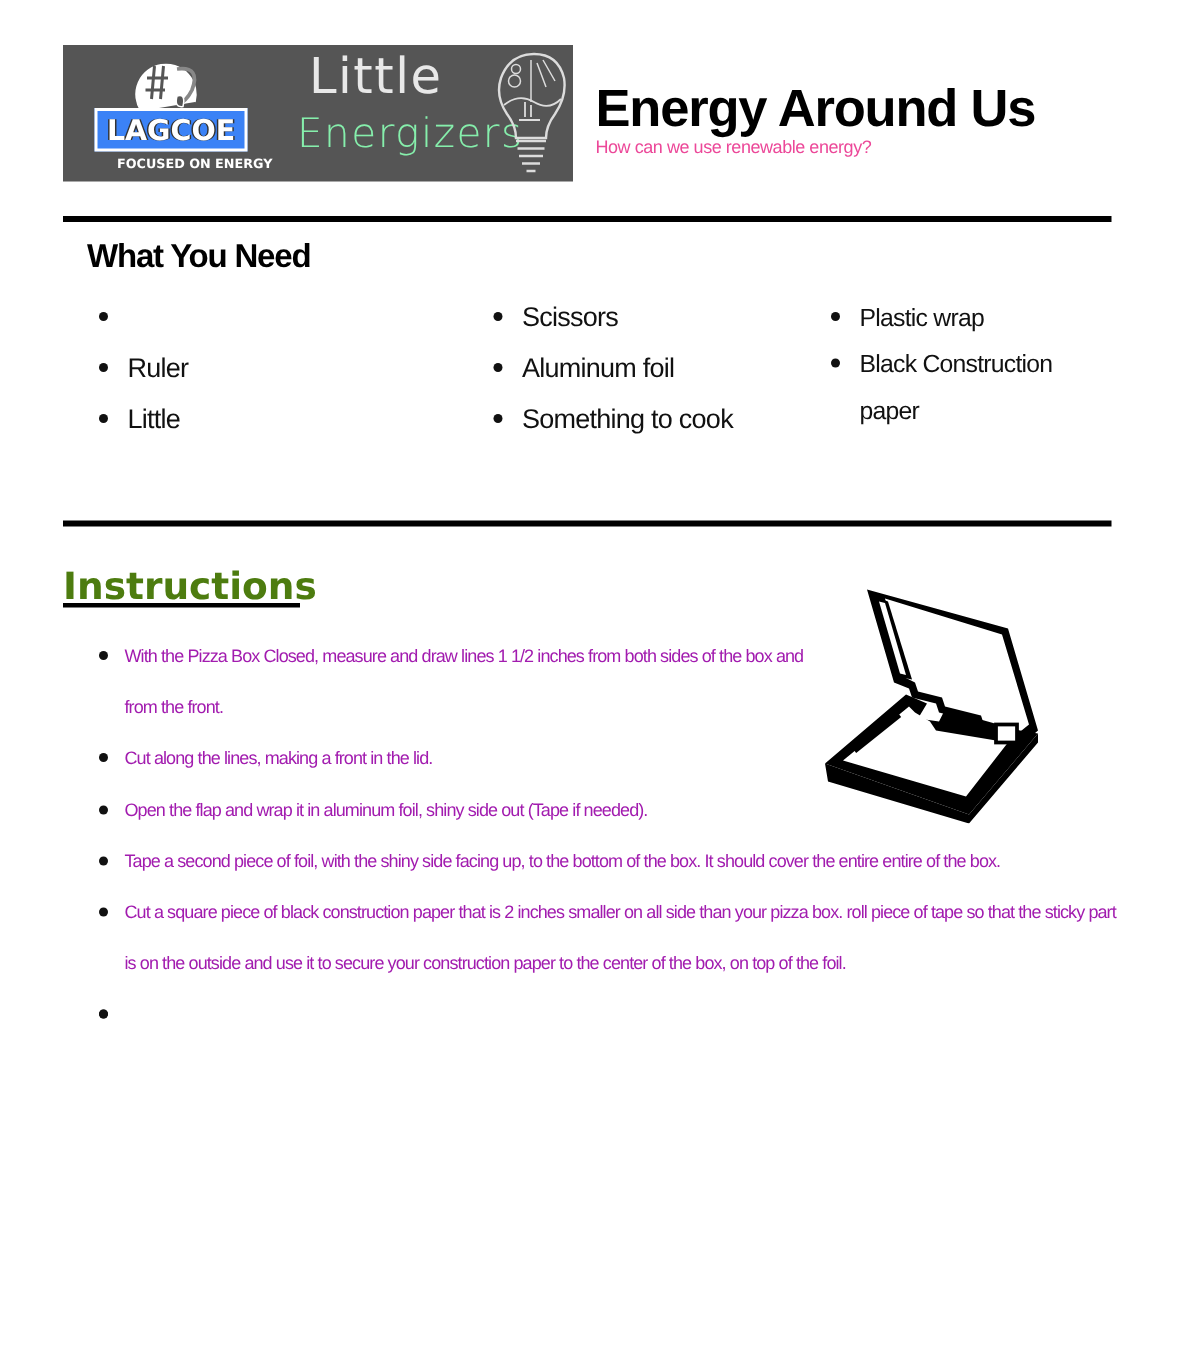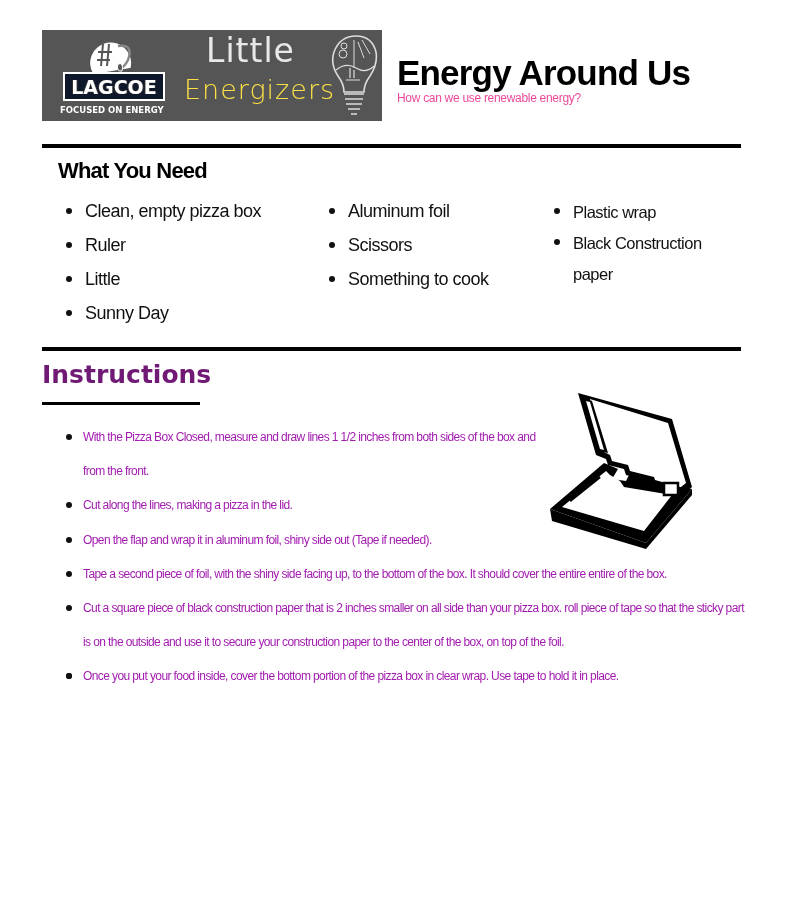--- a/index.html
+++ b/index.html
@@ -8,39 +8,39 @@
 
     
     .banner {
       position: absolute; left: 42px; top: 30px; width: 340px; height: 91px;
       background: #555555;
     }
     .lagcoe-logo { position: absolute; left: 10px; top: 6px; width: 125px; height: 80px; }
     .lagcoe-globe { position: absolute; left: 36px; top: 2px; width: 50px; height: 40px; }
     .lagcoe-box {
       position: absolute; left: 11px; top: 36px; width: 102px; height: 29px;
-      border: 2px solid #ffffff; background: #0f172a;
+      border: 2px solid #ffffff; background: #3b82f6;
       display: flex; align-items: center; justify-content: center;
     }
     .lagcoe-word {
       color: #ffffff; font-family: "DejaVu Sans", sans-serif; font-weight: bold;
       font-size: 19px; letter-spacing: 0px;
       text-shadow: 1px 0 0 #333, -1px 0 0 #333;
     }
     .lagcoe-tag {
-      position: absolute; left: 8px; top: 69px; color: #ffffff;
+      position: absolute; left: 26px; top: 69px; color: #ffffff;
       font-family: "DejaVu Sans", sans-serif; font-weight: bold; font-size: 8.5px; white-space: nowrap;
     }
     .le-little {
       position: absolute; left: 164px; top: 4px; color: #e8e8e8;
       font-family: "DejaVu Sans", sans-serif; font-size: 33px; font-weight: normal;
       letter-spacing: 1px; line-height: 1;
     }
     .le-energizers {
-      position: absolute; left: 142px; top: 46px; color: #fde047;
+      position: absolute; left: 156px; top: 46px; color: #86efac;
       font-family: "DejaVu Sans", sans-serif; font-size: 27px; font-weight: 300;
       letter-spacing: 1px; line-height: 1;
     }
     .bulb { position: absolute; left: 288px; top: 4px; width: 48px; height: 84px; }
 
     
     .doc-title {
       position: absolute; left: 397px; top: 55px;
       font-family: "Liberation Sans", sans-serif; font-weight: bold; font-size: 35px;
       color: #000000; letter-spacing: -0.8px; line-height: 1;
@@ -71,23 +71,23 @@
       position: absolute; left: 0; top: 10px; width: 6px; height: 6px; border-radius: 50%;
       background: #111;
     }
     .need-col-1 { left: 66px; top: 198px; }
     .need-col-2 { left: 329px; top: 198px; }
     .need-col-3 { left: 554px; top: 197px; width: 190px; }
     .need-col-3 li { font-size: 16.5px; height: auto; line-height: 31px; }
     .need-col-3 li .dot { top: 11px; }
 
     .instr-heading {
-      position: absolute; left: 42px; top: 360px;
+      position: absolute; left: 42px; top: 376px;
       font-family: "DejaVu Sans", sans-serif; font-weight: bold; font-size: 25px;
-      color: #701a75; letter-spacing: 0px;
+      color: #4d7c0f; letter-spacing: 0px;
     }
 
     .pizza-box { position: absolute; left: 546px; top: 383px; width: 150px; height: 166px; }
 
     .instr-list { position: absolute; left: 66px; top: 420px; width: 680px; list-style: none; }
     .instr-list li {
       position: relative; font-size: 12px; letter-spacing: -0.6px; color: #a21caf;
       line-height: 34.2px; padding-left: 17px;
     }
     .instr-list li .dot {
@@ -126,29 +126,28 @@
 </div>
 
 <div class="doc-title">Energy Around Us</div>
 <div class="doc-subtitle">How can we use renewable energy?</div>
 
 <div class="rule rule-1"></div>
 
 <h2 class="need-heading">What You Need</h2>
 
 <ul class="need-col need-col-1">
-  <li><span class="dot"></span><span>Clean, empty pizza box</span></li>
+  <li><span class="dot"></span></li>
   <li><span class="dot"></span><span>Ruler</span></li>
   <li><span class="dot"></span><span>Little</span></li>
-  <li><span class="dot"></span><span>Sunny Day</span></li>
 </ul>
 
 <ul class="need-col need-col-2">
+  <li><span class="dot"></span><span>Scissors</span></li>
   <li><span class="dot"></span><span>Aluminum foil</span></li>
-  <li><span class="dot"></span><span>Scissors</span></li>
   <li><span class="dot"></span><span>Something to cook</span></li>
 </ul>
 
 <ul class="need-col need-col-3">
   <li><span class="dot"></span><span>Plastic wrap</span></li>
   <li>
     <span class="dot"></span>
     <span>Black Construction</span><br>
     <span>paper</span>
   </li>
@@ -169,19 +168,19 @@
   <path d="M4 126 L58 80 L72 86 L66 96 L80 98 L84 90 L134 104 L146 106 L100 160 Z" fill="#000"></path>
   <path d="M16 124 L60 88 L64 92 L74 98 L78 104 L126 112 L98 148 Z" fill="#fff"></path>
   <path d="M4 126 L6 138 L100 166 L146 112 L146 106 L100 160 Z" fill="#000"></path>
   <path d="M24 118 L54 94" stroke="#000" stroke-width="2.5"></path>
   <path d="M82 100 L120 108" stroke="#000" stroke-width="2.5"></path>
   <rect x="118" y="100" width="14" height="12" fill="#fff" stroke="#000" stroke-width="2.5"></rect>
 </svg>
 
 <ul class="instr-list">
   <li class="narrow"><span class="dot"></span><span>With the Pizza Box Closed, measure and draw lines 1 1/2 inches from both sides of the box and from the front.</span></li>
-  <li class="narrow"><span class="dot"></span><span>Cut along the lines, making a pizza in the lid.</span></li>
+  <li class="narrow"><span class="dot"></span><span>Cut along the lines, making a front in the lid.</span></li>
   <li class="narrow"><span class="dot"></span><span>Open the flap and wrap it in aluminum foil, shiny side out (Tape if needed).</span></li>
   <li><span class="dot"></span><span>Tape a second piece of foil, with the shiny side facing up, to the bottom of the box. It should cover the entire entire of the box.</span></li>
   <li><span class="dot"></span><span>Cut a square piece of black construction paper that is 2 inches smaller on all side than your pizza box. roll piece of tape so that the sticky part is on the outside and use it to secure your construction paper to the center of the box, on top of the foil.</span></li>
   <li><span class="dot"></span></li>
-  <li><span class="dot"></span><span>Once you put your food inside, cover the bottom portion of the pizza box in clear wrap. Use tape to hold it in place.</span></li>
+  <li><span class="dot"></span></li>
 </ul>
 
 </body></html>

